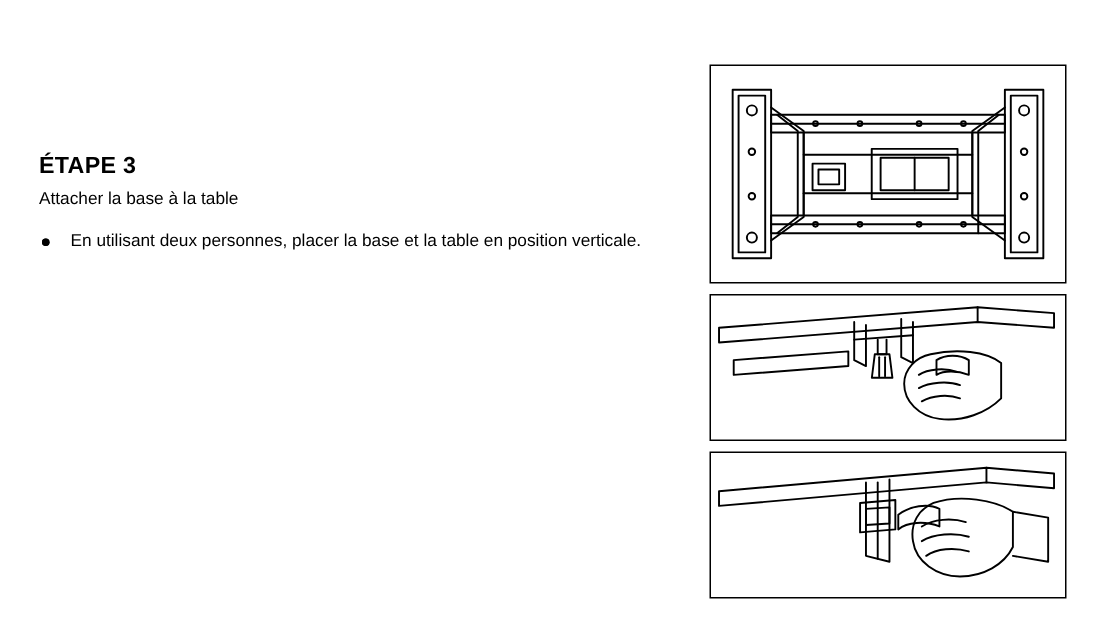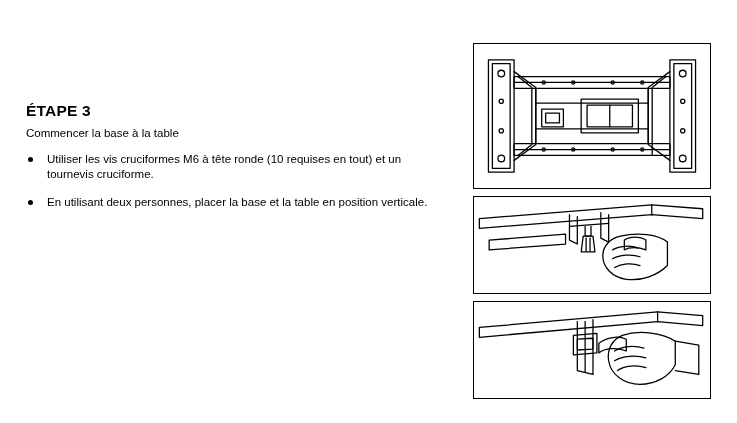--- a/index.html
+++ b/index.html
@@ -86,25 +86,24 @@
   .fig-3 { height: 98px; }
   .figure svg { display: block; width: 100%; height: 100%; }
 </style>
 </head>
 <body>
 
 <div class="page">
 
   <div class="text-col">
     <h1 class="step-title">ÉTAPE 3</h1>
-    <p class="step-subtitle">Commencer la base à la table</p>
+    <p class="step-subtitle">Attacher la base à la table</p>
     <ul class="bullets">
       <li>
         <span class="bullet-dot"></span>
-        <span>Utiliser les vis cruciformes M6 à tête ronde (10 requises en tout) et un tournevis cruciforme.</span>
       </li>
       <li>
         <span class="bullet-dot"></span>
         <span>En utilisant deux personnes, placer la base et la table en position verticale.</span>
       </li>
     </ul>
   </div>
 
   <div class="fig-col">
 

